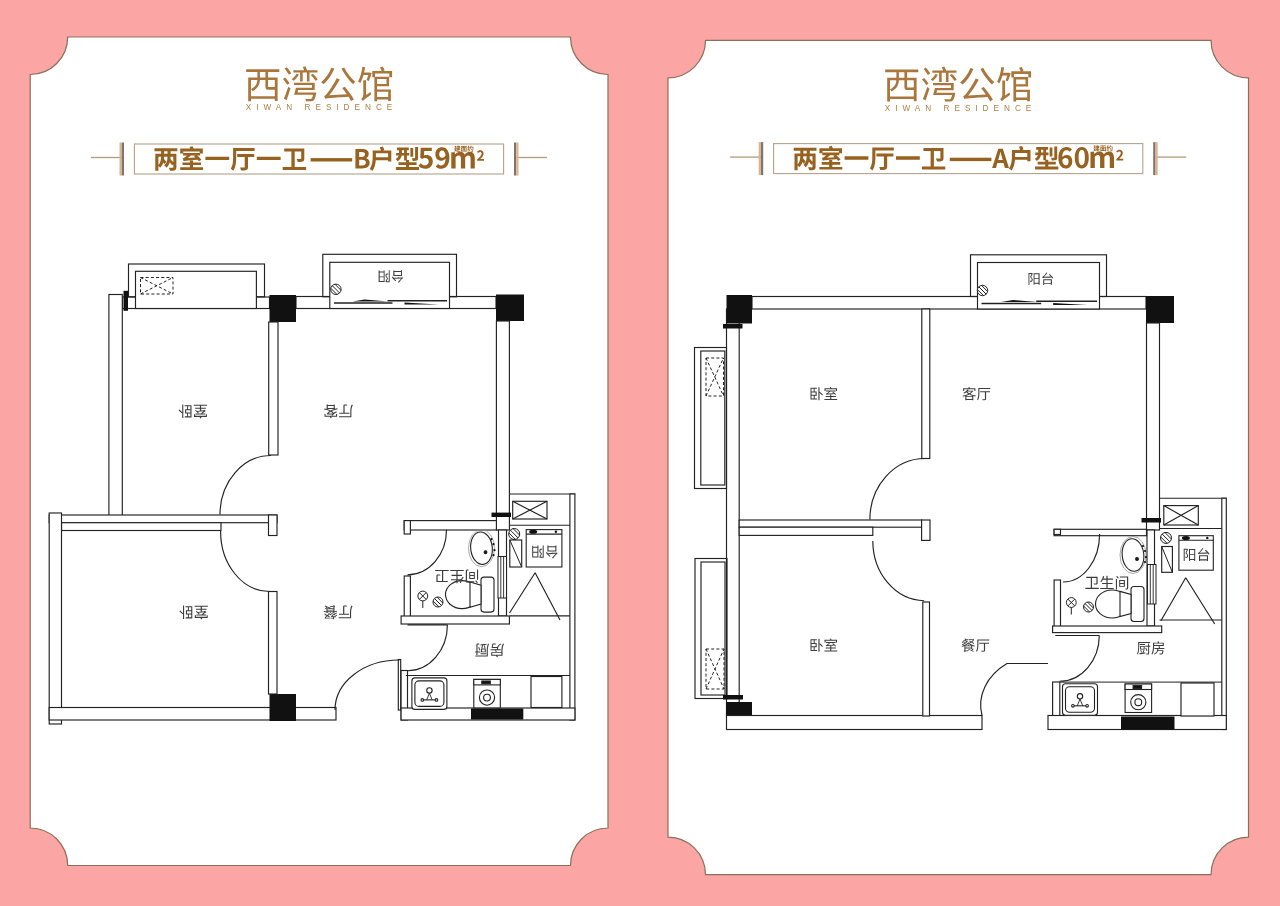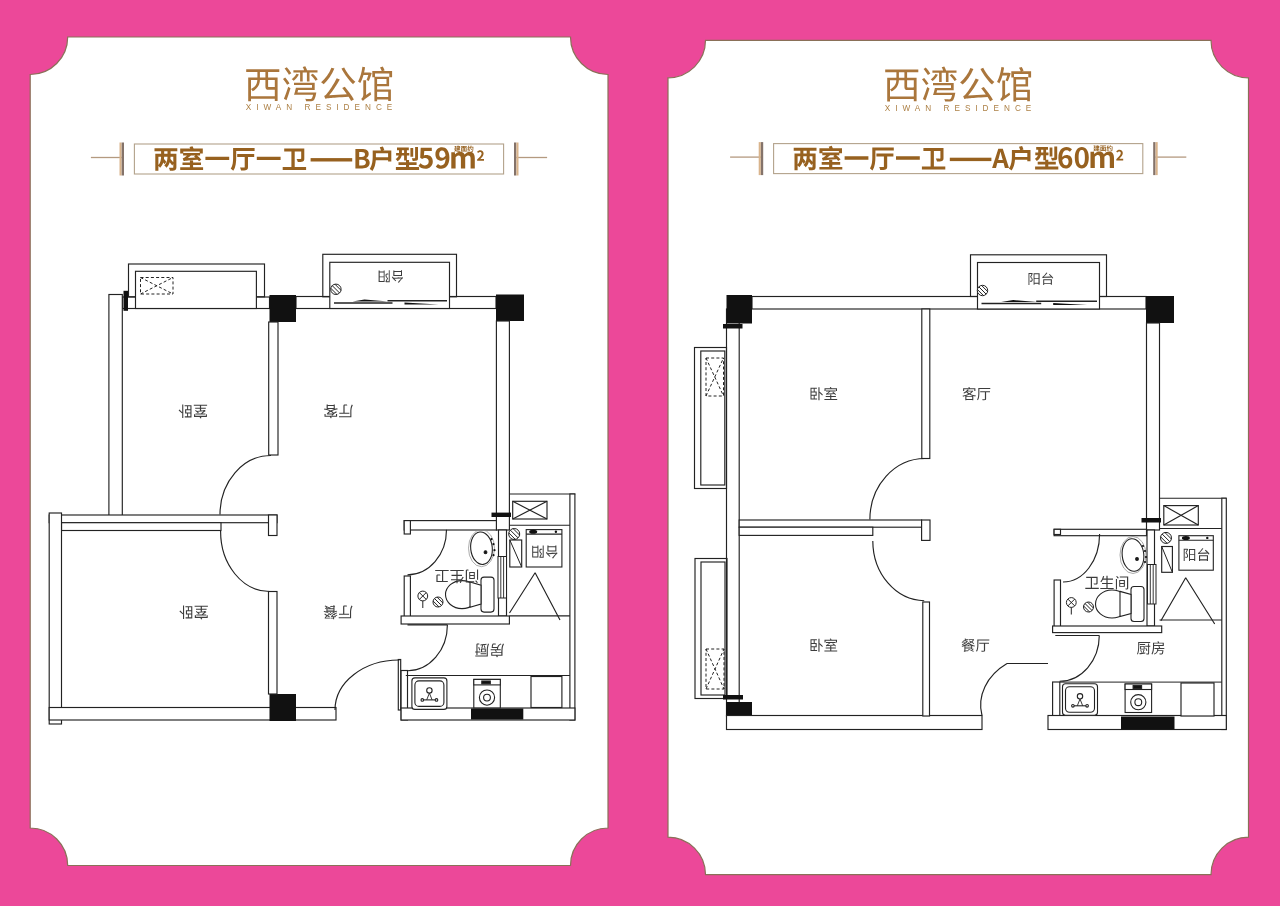--- a/index.html
+++ b/index.html
@@ -1,15 +1,15 @@
 <!DOCTYPE html>
 <html><head><meta charset="utf-8"><title>XIWAN RESIDENCE</title>
 <style>
 html,body{margin:0;padding:0;background:#fdfbf8;}
-#page{width:1280px;height:906px;position:relative;background:#ec4899;}
+#page{width:1280px;height:906px;position:relative;background:#fca5a5;}
 </style></head>
 <body>
 <div id="page">
 <svg width="1280" height="906" viewBox="0 0 1280 906">
 
 <path d="M 30.2 74.5 A 37.5 37.5 0 0 0 67.7 37.0 H 570.5 A 37.5 37.5 0 0 0 608.0 74.5 V 828.0 A 37.5 37.5 0 0 0 570.5 865.5 H 67.7 A 37.5 37.5 0 0 0 30.2 828.0 Z" fill="#ffffff" stroke="#8a7058" stroke-width="1.2"></path>
 <g transform="translate(244.0 98.3)">
         <path d="M2.2 -29.1V-26.4H13.4V-20.9H4.2V2.9H7V0.5H30.8V2.7H33.6V-20.9H24.1V-26.4H35.3V-29.1ZM7 -2.1V-9.2C7.5 -8.8 8.3 -7.7 8.6 -7.1C14.3 -10 15.7 -14.3 15.9 -18.3H21.4V-12.4C21.4 -9.4 22.1 -8.6 25.2 -8.6C25.8 -8.6 29.6 -8.6 30.3 -8.6H30.8V-2.1ZM7 -9.2V-18.3H13.3C13.2 -15 12 -11.7 7 -9.2ZM15.9 -20.9V-26.4H21.4V-20.9ZM24.1 -18.3H30.8V-11.3C30.7 -11.2 30.5 -11.2 30 -11.2C29.3 -11.2 26.1 -11.2 25.5 -11.2C24.2 -11.2 24.1 -11.4 24.1 -12.4Z M40.6 -29.7C42.1 -27.9 44.1 -25.2 44.9 -23.6L47.3 -25.1C46.4 -26.7 44.4 -29.3 42.8 -31.1ZM39 -19.4C40.5 -17.6 42.3 -15.1 43.1 -13.5L45.5 -14.9C44.7 -16.5 42.8 -19 41.2 -20.7ZM39.9 0.4 42.5 2C43.8 -1.5 45.3 -6.1 46.5 -10L44.2 -11.6C42.9 -7.4 41.2 -2.6 39.9 0.4ZM66.7 -23.4C68.6 -21.7 70.7 -19.3 71.5 -17.6L73.7 -18.9C72.8 -20.6 70.7 -22.9 68.8 -24.6ZM52.5 -24.5C51.4 -22.4 49.6 -20.4 47.7 -19C48.3 -18.6 49.3 -17.9 49.7 -17.5C51.6 -19 53.7 -21.5 54.9 -23.8ZM51.9 -10.6C51.4 -8.3 50.7 -5.5 50 -3.5H69.1C68.5 -1.2 68 -0 67.4 0.5C67 0.7 66.7 0.8 66 0.8C65.2 0.8 63.3 0.7 61.3 0.5C61.7 1.2 62 2.2 62.1 2.9C64.1 3 66 3 67 3C68.1 2.9 68.8 2.7 69.5 2.2C70.5 1.4 71.3 -0.6 72.1 -4.6C72.2 -5 72.3 -5.8 72.3 -5.8H53.5L54.1 -8.4H70.7V-15.6H50V-13.4H68V-10.6ZM58.7 -31.4C59.3 -30.4 59.7 -29.2 60.1 -28.1H49.4V-25.8H56.1V-16.7H58.7V-25.8H62.9V-16.7H65.5V-25.8H73.5V-28.1H63.1C62.7 -29.3 62 -30.9 61.3 -32Z M87.4 -30.5C85.2 -24.9 81.4 -19.4 77.1 -16.1C77.9 -15.6 79.1 -14.6 79.7 -14.1C83.9 -17.8 87.9 -23.5 90.4 -29.7ZM100.2 -30.8 97.5 -29.7C100.3 -24 105.1 -17.7 109.1 -14.1C109.6 -14.8 110.7 -15.9 111.4 -16.5C107.5 -19.6 102.7 -25.6 100.2 -30.8ZM81.3 0.5C82.7 0 84.7 -0.2 104.6 -1.5C105.6 0.1 106.4 1.5 107.1 2.7L109.9 1.2C108 -2.2 104.1 -7.5 100.8 -11.5L98.2 -10.3C99.7 -8.4 101.3 -6.2 102.8 -4.1L85.2 -3.1C89 -7.4 92.6 -13.1 95.8 -18.8L92.7 -20.1C89.7 -13.9 85.1 -7.3 83.6 -5.6C82.2 -3.8 81.2 -2.7 80.2 -2.4C80.6 -1.6 81.1 -0.1 81.3 0.5Z M136 -30.9C136.7 -29.8 137.3 -28.3 137.7 -27.3H128.3V-21.1H130.4V2.9H133.1V1.3H144.2V2.7H146.9V-8.9H133.1V-12H145.1V-21.5H131V-24.7H145.3V-21.1H148.1V-27.3H138.8L140.6 -27.9C140.3 -28.9 139.5 -30.5 138.7 -31.7ZM133.1 -1.2V-6.5H144.2V-1.2ZM133.1 -19.2H142.5V-14.4H133.1ZM118.4 -31.5C117.6 -25.9 116.3 -20.5 114.1 -16.9C114.7 -16.5 115.8 -15.6 116.3 -15.2C117.5 -17.3 118.6 -20.1 119.5 -23.2H124.3C123.8 -21.4 123.1 -19.5 122.5 -18.2L124.8 -17.4C125.8 -19.4 126.9 -22.5 127.7 -25.3L125.8 -25.9L125.4 -25.8H120.1C120.5 -27.4 120.8 -29.3 121.1 -31ZM118.9 2.7C119.4 2 120.4 1.2 127.2 -3.8C126.9 -4.4 126.6 -5.5 126.4 -6.2L122.1 -3.2V-18.1H119.3V-3.3C119.3 -1.4 118 0.1 117.2 0.6C117.7 1.1 118.6 2.1 118.9 2.7Z" fill="#aa763c"></path>
       </g>
 

